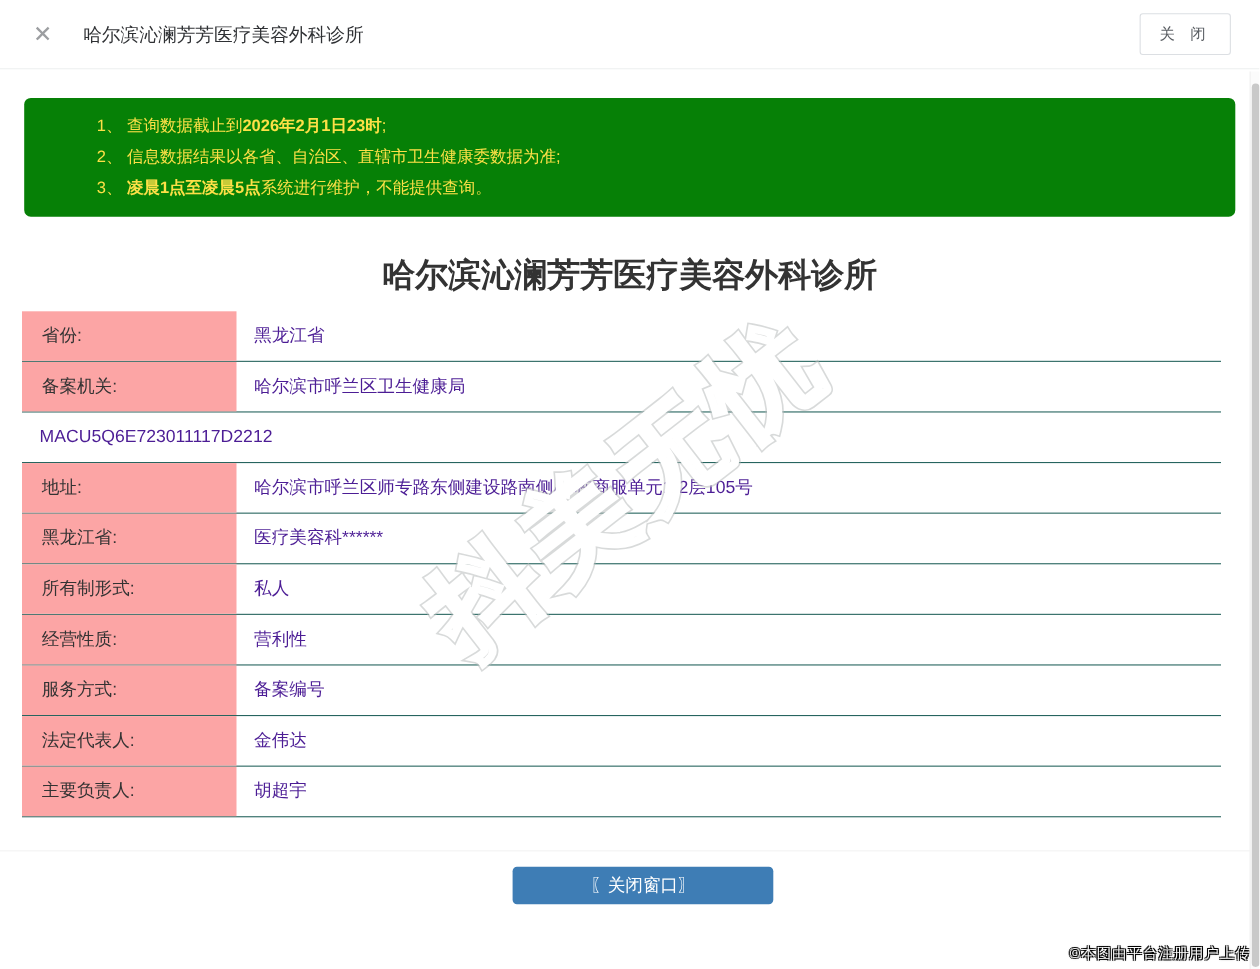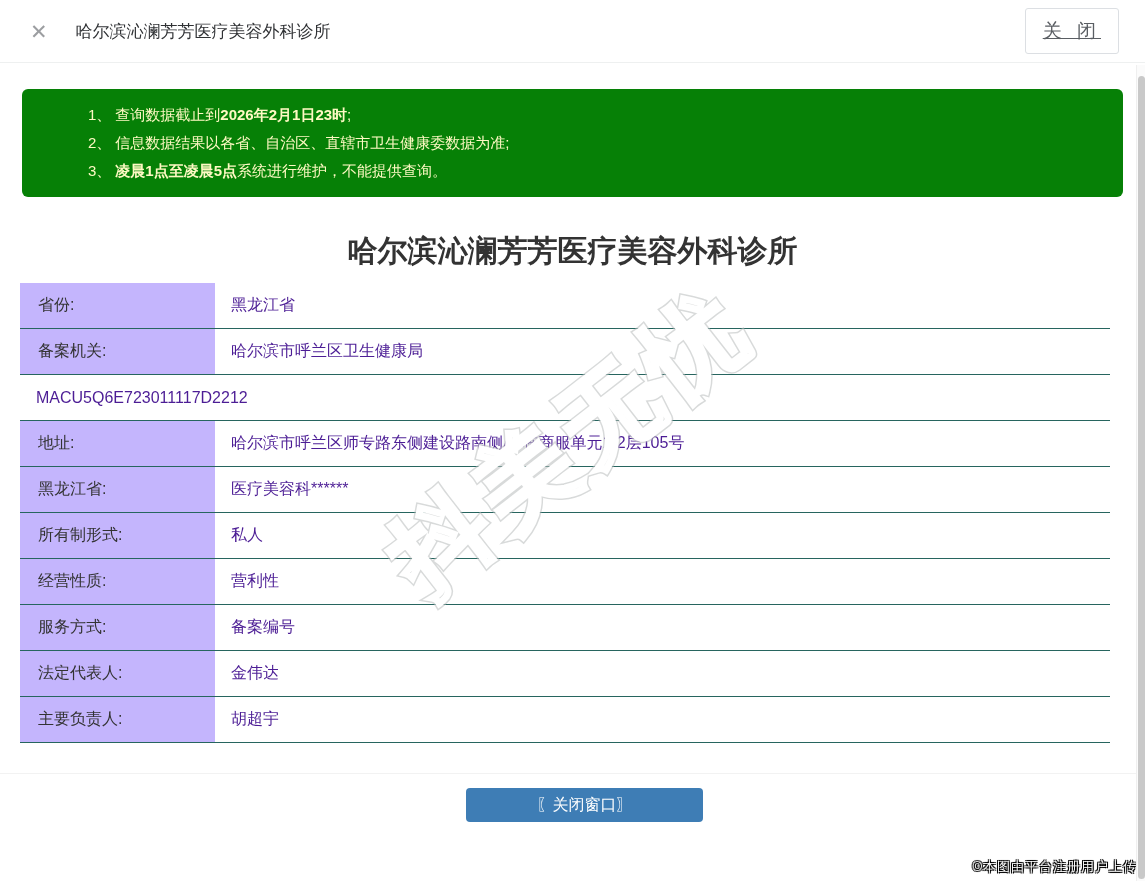--- a/index.html
+++ b/index.html
@@ -5,38 +5,38 @@
   * { box-sizing: border-box; margin: 0; padding: 0; }
   html,body { width:1145px; height:881px; background:#fff; overflow:hidden;
     font-family:"Liberation Sans","DejaVu Sans",sans-serif; color:#333; position:relative; }
 
   
   .header { height:63px; display:flex; align-items:center; padding:0 26px 0 30px;
     border-bottom:1px solid #eef0f0; background:#fff; }
   .close-x { font-size:21px; color:#9c9ea1; margin-right:28px; cursor:pointer; line-height:1; }
   .header-title { font-size:17px; color:#2f3134; }
   .header-close-btn { margin-left:auto; background:#fff; border:1px solid #dcdfe3;
-    border-radius:3px; font-size:19px; color:#5a5e63; padding:9px 17px; letter-spacing:5px;
-    cursor:pointer; font-family:inherit;text-decoration:underline; }
+    border-radius:3px; font-size:14px; color:#5a5e63; padding:9px 17px; letter-spacing:5px;
+    cursor:pointer; font-family:inherit; }
 
   
   .notice { margin:26px 22px 0 22px; background:#068006; border-radius:6px;
-    color:#fef9c3; font-size:15px; line-height:28px; padding:12px 20px 12px 66px; }
+    color:#fde047; font-size:15px; line-height:28px; padding:12px 20px 12px 66px; }
   .notice-line b { font-weight:bold; }
   .notice-num { margin-right:4px; }
 
   
   .page-title { margin-top:32px; text-align:center; font-size:30px; font-weight:bold;
     color:#333; line-height:44px; margin-bottom:10px; }
 
   
   .info-table { margin:0 35px 0 20px; }
   .info-row { display:flex; align-items:stretch; height:46px;
     border-bottom:1px solid #27655f; }
-  .info-label { width:195px; background:#c4b5fd; display:flex; align-items:center;
+  .info-label { width:195px; background:#fca5a5; display:flex; align-items:center;
     padding-left:18px; font-size:16px; color:#333; }
   .info-value { flex:1; display:flex; align-items:center; padding-left:16px;
     font-size:16px; color:#4c1d95; }
 
   
   .footer { margin-top:30px; border-top:1px solid #f2f2f2; padding-top:14px;
     display:flex; justify-content:center; }
   .footer-close-btn { width:237px; height:34px; background:#3e7db5; color:#fff;
     border:none; border-radius:4px; font-size:16px; cursor:pointer; font-family:inherit;margin-left:24px; }
 

